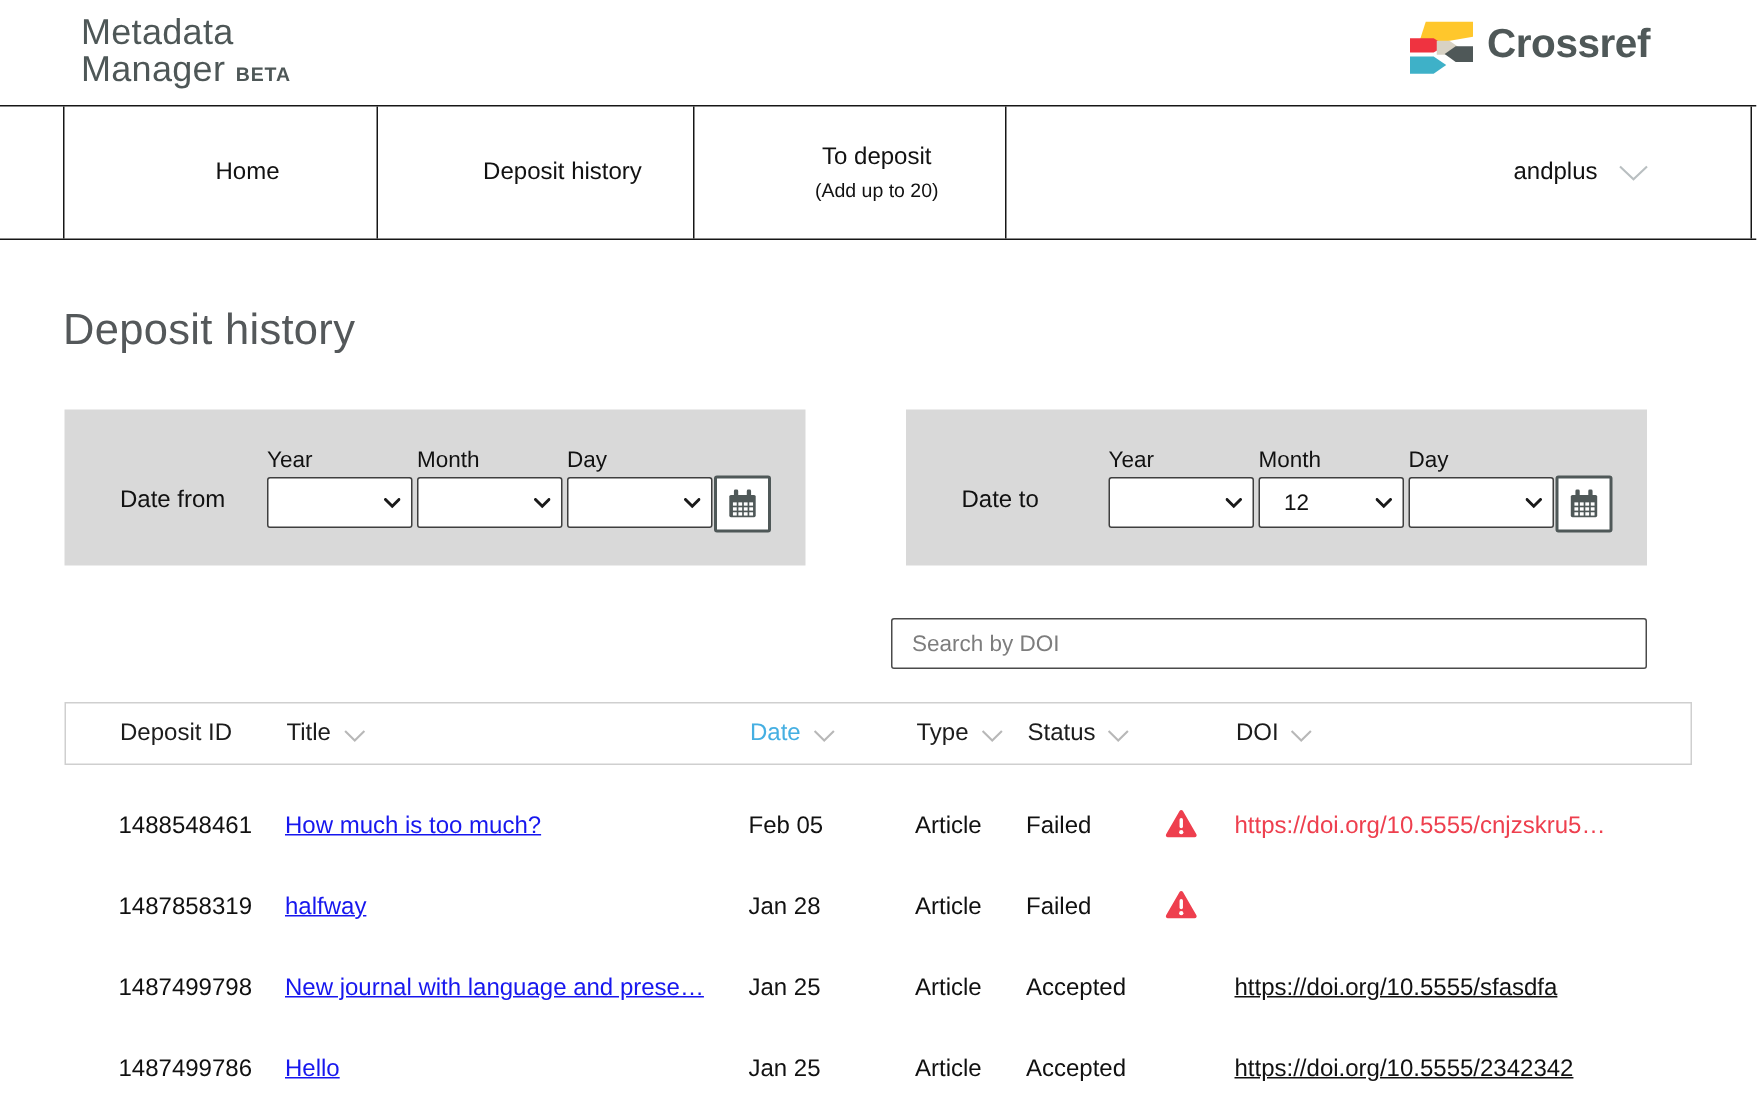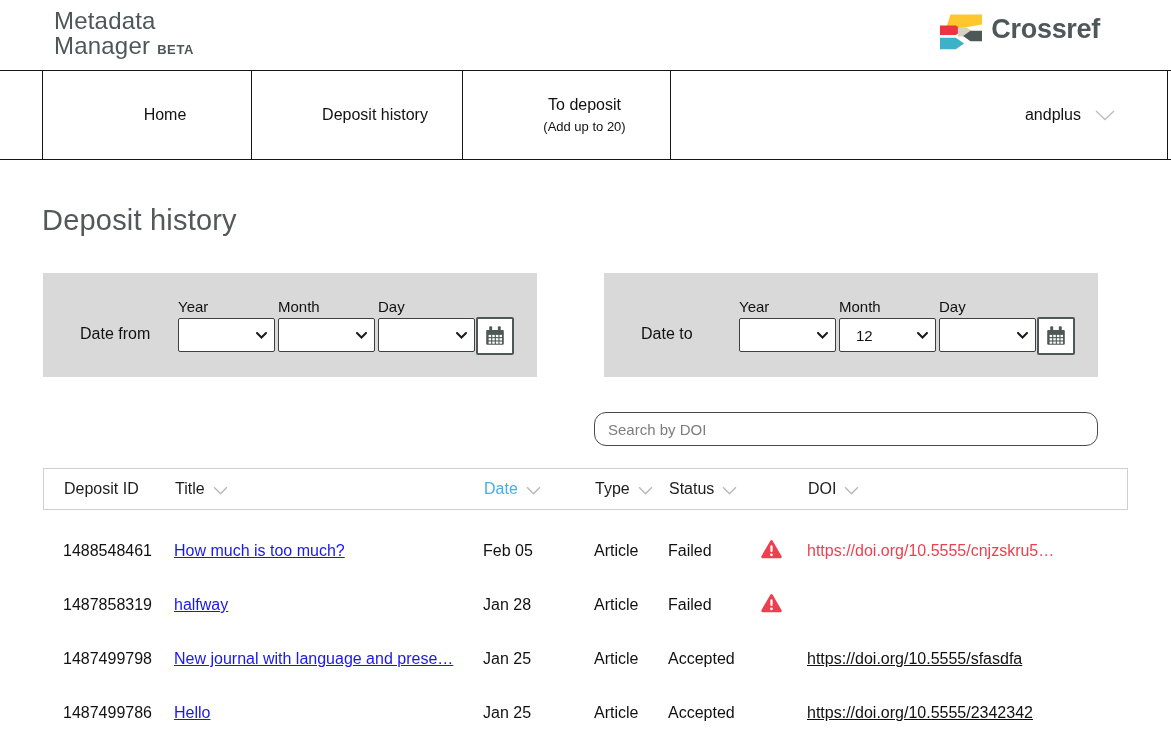--- a/index.html
+++ b/index.html
@@ -16,21 +16,21 @@
 
   
   nav { height:90px; border-top:1px solid #161616; border-bottom:1px solid #161616;
         display:flex; align-items:stretch;gap:36px; }
   .nav-spacer { width:43px; border-right:1px solid #161616; }
   .tab { border-right:1px solid #161616; display:flex; flex-direction:column;
          justify-content:center; align-items:center; font-size:16px; cursor:pointer; }
   .tab-1 { width:173px; } .tab-2 { width:175px; } .tab-3 { width:172px; }
   .tab .sub { font-size:13px; margin-top:5px; }
   .nav-user { flex:1; border-right:1px solid #161616; margin-right:3px; display:flex;
-              align-items:center; justify-content:flex-end; gap:14px; padding-right:52px;
+              align-items:center; justify-content:flex-end; gap:14px; padding-right:68px;
               font-size:16px; cursor:pointer; }
 
   
   h1 { margin:44px 0 0 42px; font-size:29px; font-weight:400; color:#54585a; letter-spacing:.2px; }
 
   
   .filters { display:flex; gap:67px; margin:36px 0 0 43px; }
   .panel { width:494px; height:104px; background:var(--panel-gray); display:flex;
            align-items:center; padding-left:37px; }
   .panel-label { width:98px; font-size:16px; margin-top:18px; }
@@ -40,28 +40,28 @@
   select { appearance:none; -webkit-appearance:none; width:97px; height:34px;
            border:1px solid #3f3f3f; border-radius:2px; background:#fff; font-size:15px;
            padding:0 24px 0 16px; font-family:inherit; color:#111; }
   .sel-caret { position:absolute; right:8px; top:14px; pointer-events:none; }
   .cal-btn { width:38px; height:38px; background:#fff; border:2px solid #4f5858;
              border-radius:2px; margin-left:-2px; margin-top:21px; display:flex;
              align-items:center; justify-content:center; cursor:pointer; }
 
   
   .search-row { margin:35px 0 0 594px; }
-  .search-input { width:504px; height:34px; border:1px solid #4a4a4a; border-radius:12px;
+  .search-input { width:504px; height:34px; border:1px solid #4a4a4a; border-radius:2px;
                   padding:0 13px; font-size:15px; color:#333; font-family:inherit; }
   .search-input::placeholder { color:#7d7d7d; }
 
   
   .table { margin:22px 0 0 43px; width:1085px; }
   .thead, .trow { display:grid; grid-template-columns:111px 309px 111px 74px 92px 47px auto;
-                  align-items:center; padding-left:20px; font-size:16px; }
+                  align-items:center; padding-left:36px; font-size:16px; }
   .thead { height:42px; border:1px solid #cfcfcf; }
   .hcell { display:flex; align-items:center; gap:8px; color:#1c1c1c; cursor:pointer; }
   .hcell.active .hlabel { color:var(--accent-blue); }
   .sort-chevron { margin-top:3px; flex:none; }
   .tbody .trow:first-child { margin-top:14px; }
   .trow { height:54px; }
   .title-link { color:var(--link-blue); text-decoration:underline; }
   .doi-link { color:var(--error-red); text-decoration:none; }
   .doi-link.ok { color:#111; text-decoration:underline; }
   .warn { display:inline-flex; }

